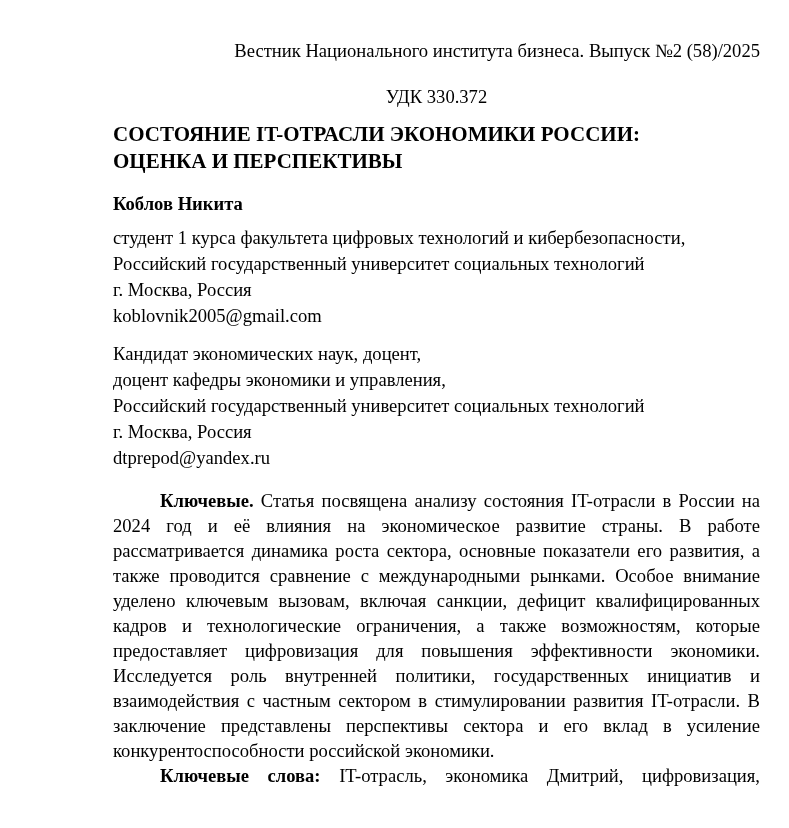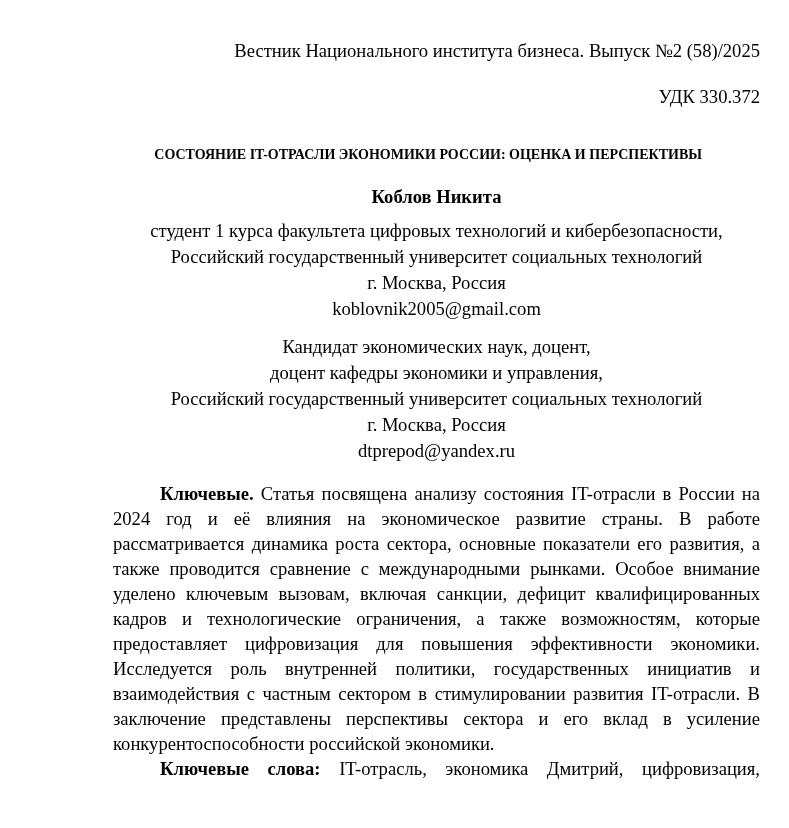--- a/index.html
+++ b/index.html
@@ -19,33 +19,33 @@
     overflow: hidden;
     padding: 38px 29px 0 113px;
   }
   .journal-header {
     text-align: right;
     line-height: 25px;
     margin-bottom: 21px;
     white-space: nowrap;
   }
   .udc {
-    text-align: right;
+    text-align: center;
     line-height: 25px;
-    margin-bottom: 32px;
+    margin-bottom: 12px;
   }
   .article-title {
     font-weight: bold;
-    font-size: 14px;
-    text-align: right;
+    font-size: 21px;
+    text-align: left;
     line-height: 27px;
     margin-right: 58px;
     margin-bottom: 16px;
   }
-  .author-block { text-align: center; }
+  .author-block { text-align: left; }
   .author-block.first { margin-top: 0; }
   .author-block.second { margin-top: 12px; }
   .author-name {
     font-weight: bold;
     line-height: 25px;
     margin-bottom: 9px;
   }
   .author-line { line-height: 26px; }
   .abstract {
     margin-top: 17px;

